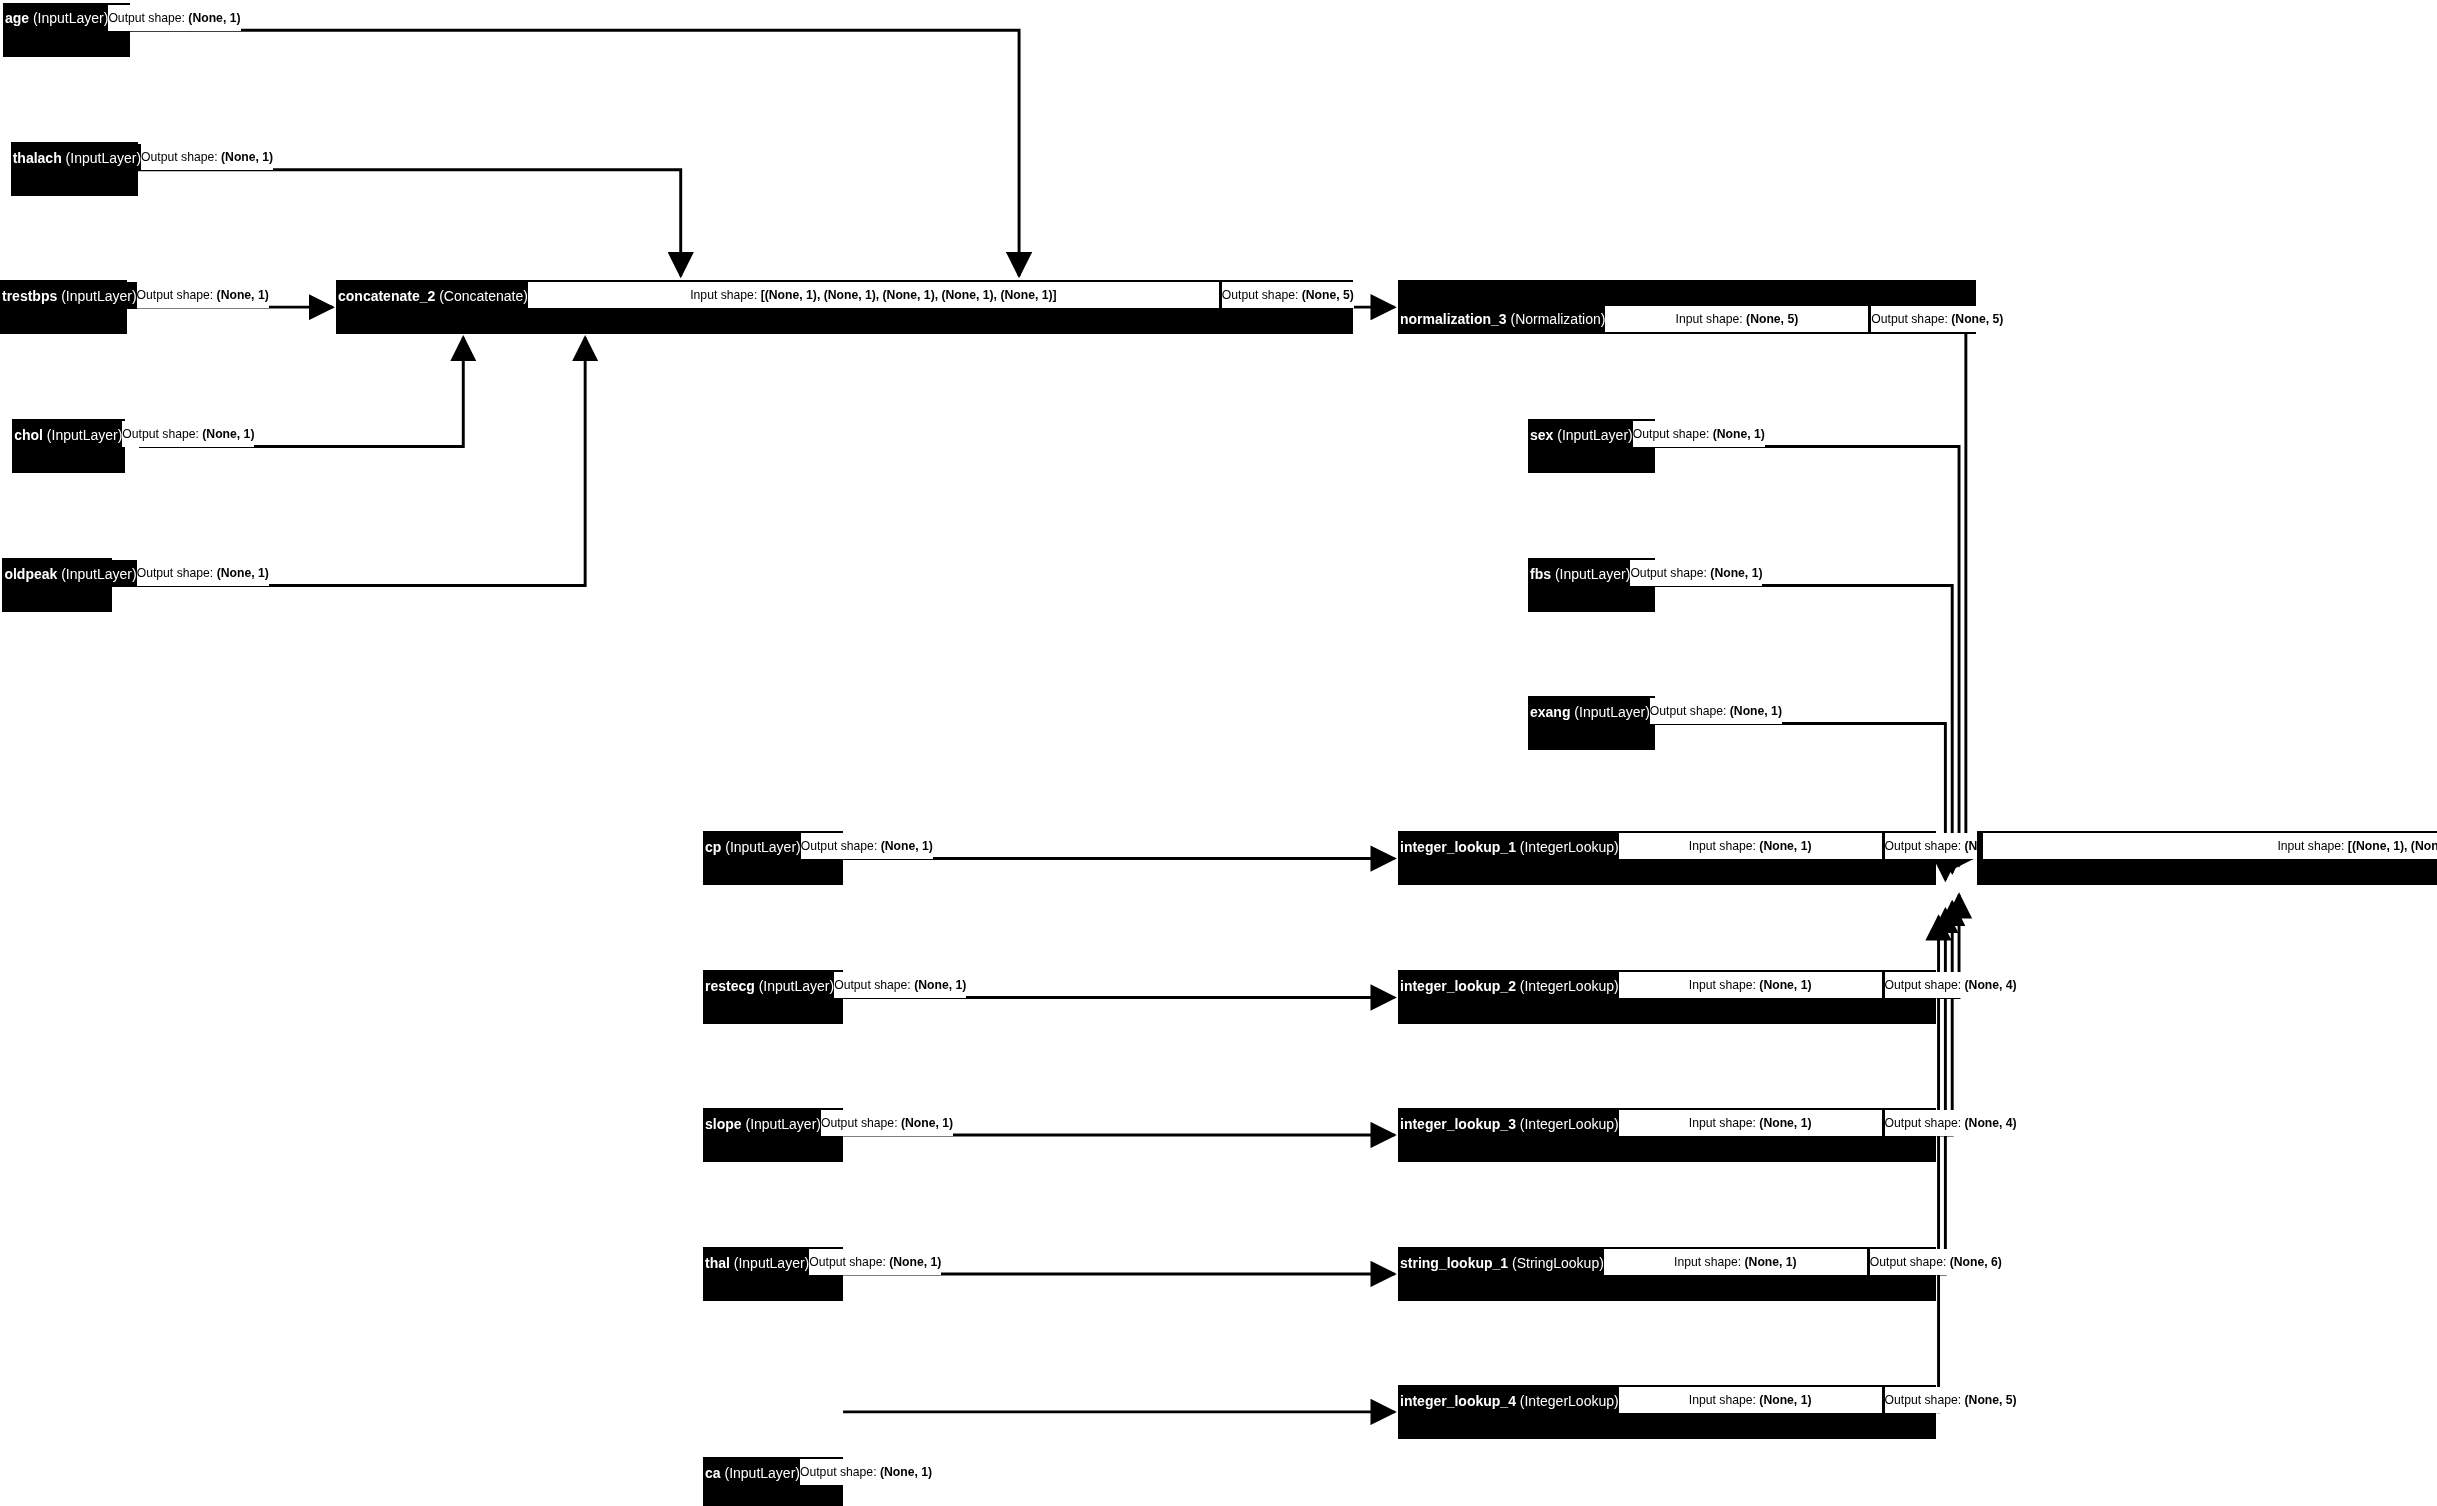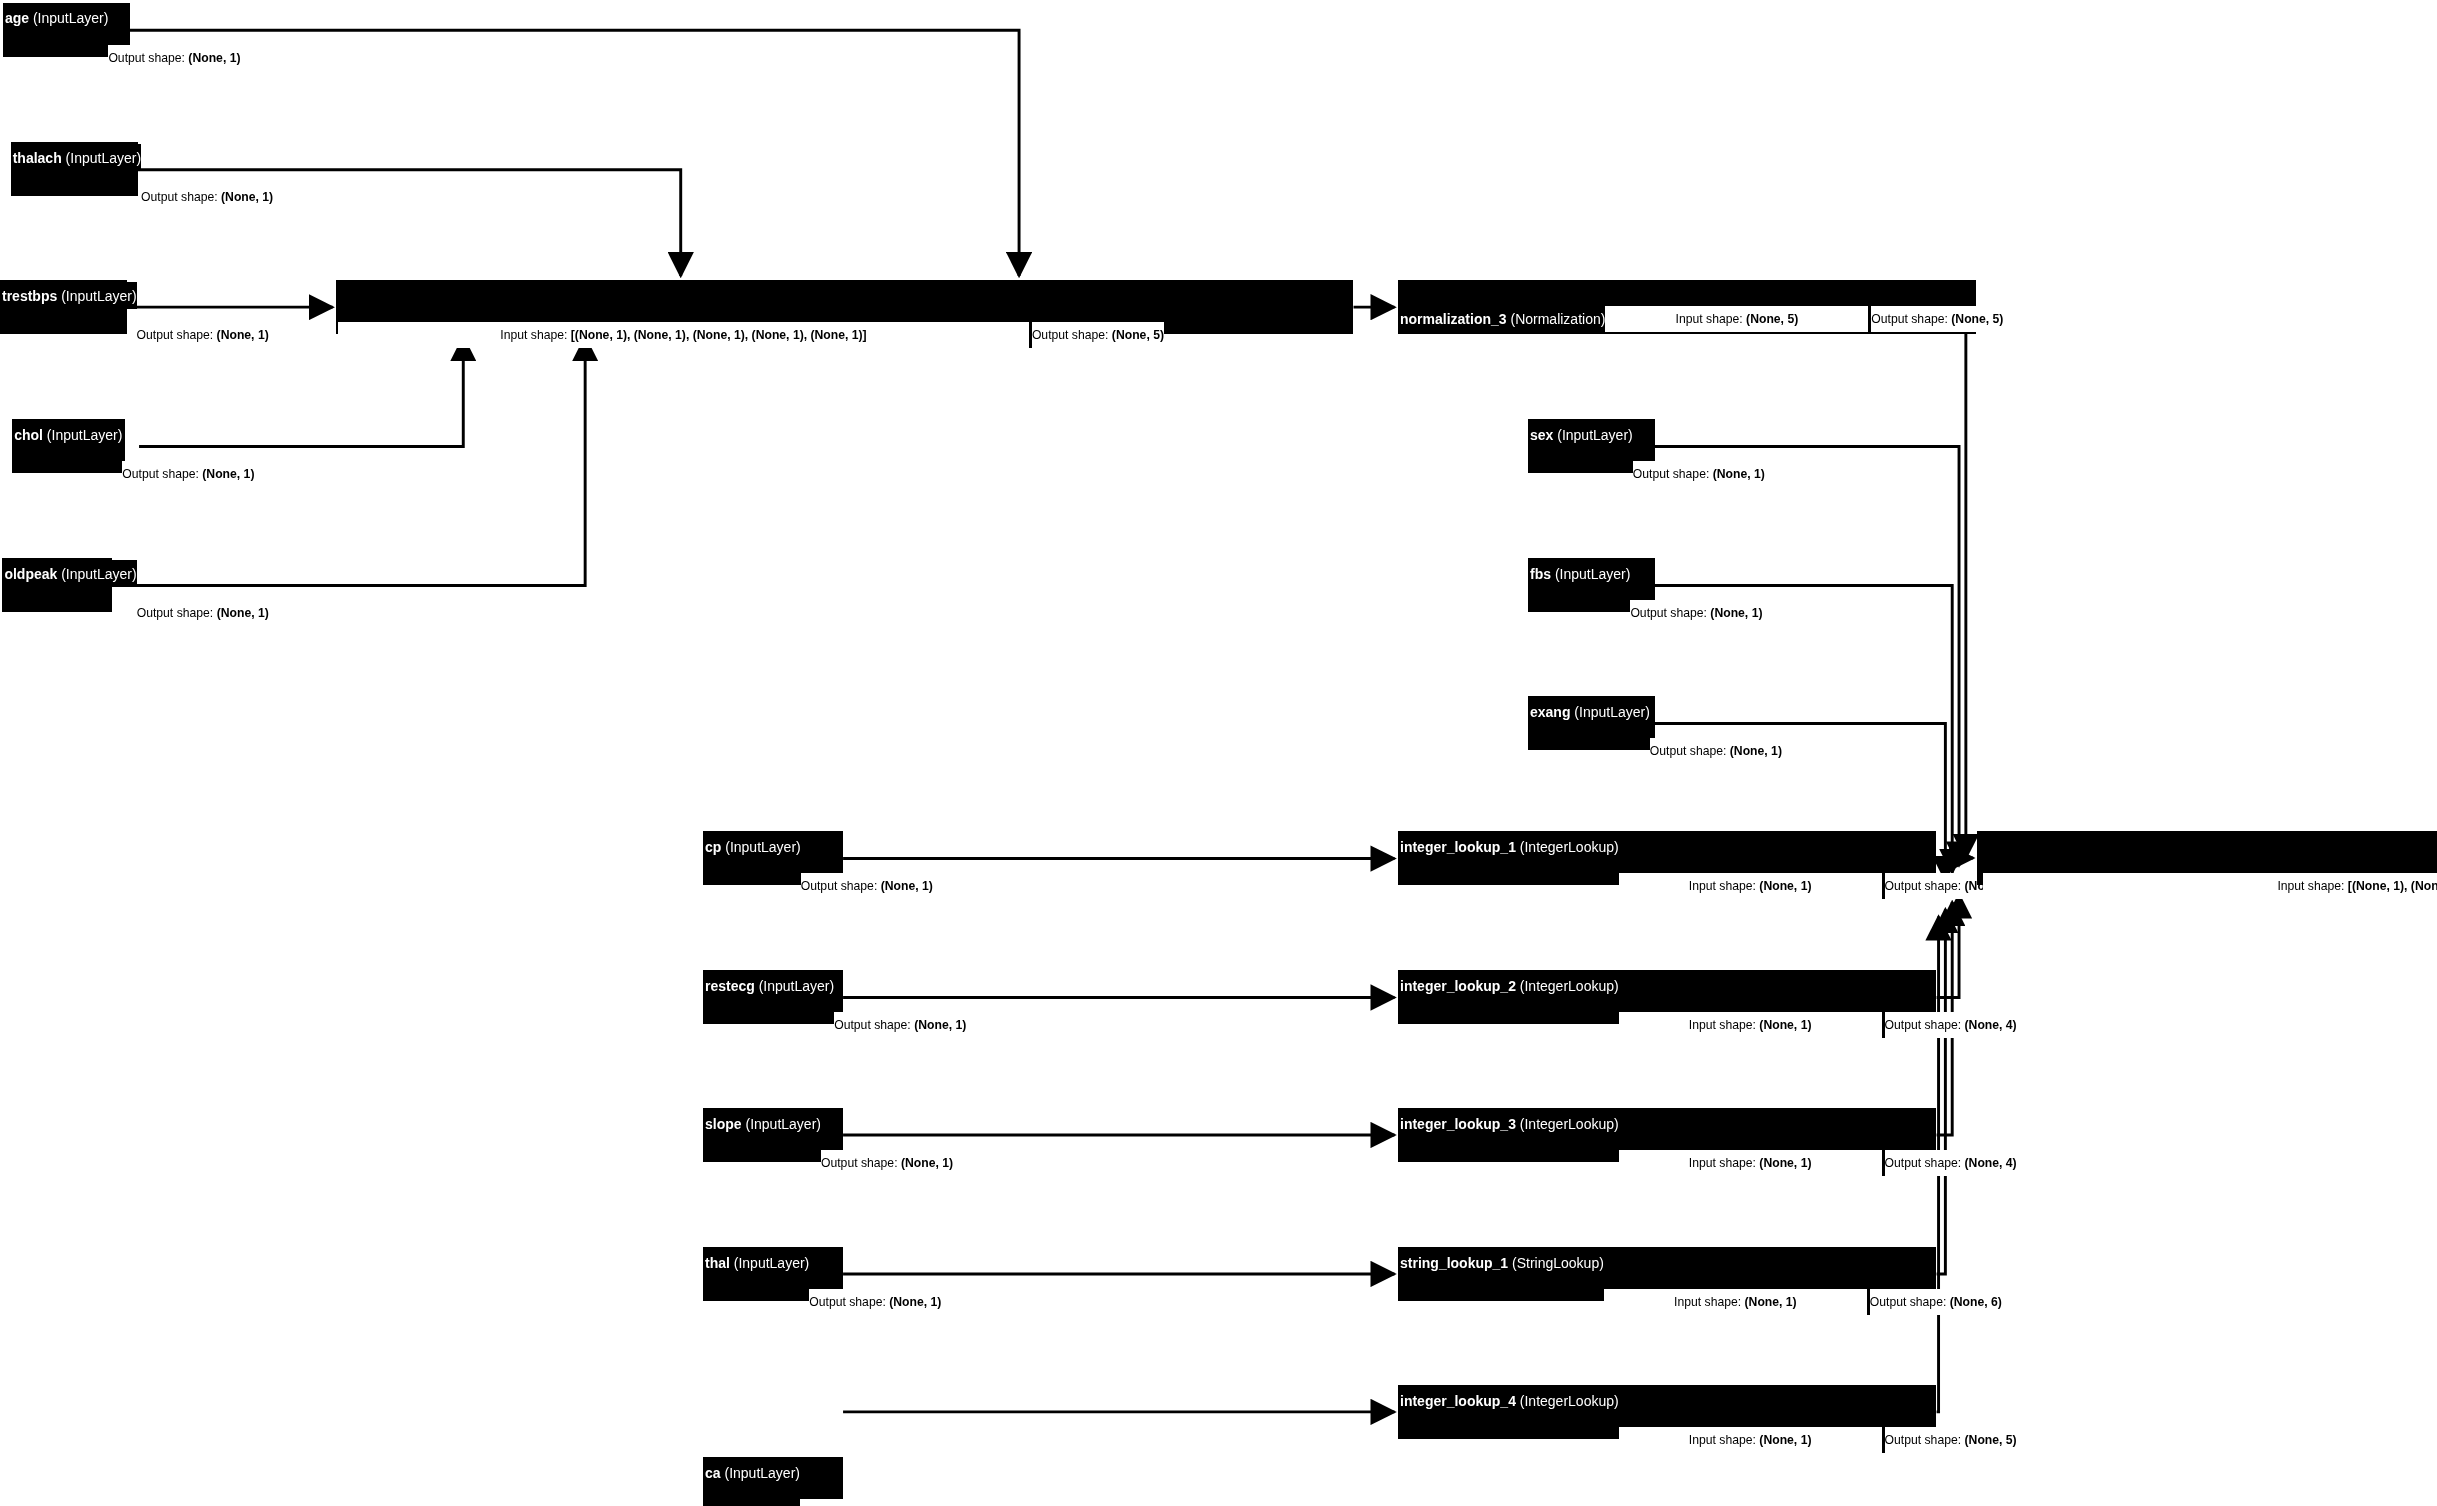--- a/index.html
+++ b/index.html
@@ -46,21 +46,20 @@
   }
   .node-title .ty {
     font-weight: normal;
   }
   .node-body {
     flex: 0 0 auto;
     display: flex;
     flex-direction: row;
     background: #000000;
     gap: 2.9px;
-    margin-top: 40px;
   }
   .cell {
     background: #ffffff;
     color: #000000;
     display: flex;
     align-items: center;
     justify-content: center;
     white-space: nowrap;
     overflow: hidden;
     box-sizing: border-box;
@@ -278,20 +277,23 @@
       <span class="nm">ca</span>&nbsp;<span class="ty">(InputLayer)</span>
     </div>
     <div class="node-body">
       <div class="cell grow">
         <span class="lbl">Output shape:</span>&nbsp;<span class="val">(None, 1)</span>
       </div>
     </div>
   </div>
 
   <div class="node n-proc" style="left:336px; top:280px; width:1017px; height:54px;">
+    <div class="node-title">
+      <span class="nm">concatenate_2</span>&nbsp;<span class="ty">(Concatenate)</span>
+    </div>
     <div class="node-body">
       <div class="cell" style="width:691px;">
         <span class="lbl">Input shape:</span>&nbsp;<span class="val">[(None, 1), (None, 1), (None, 1), (None, 1), (None, 1)]</span>
       </div>
       <div class="cell grow">
         <span class="lbl">Output shape:</span>&nbsp;<span class="val">(None, 5)</span>
       </div>
     </div>
   </div>
 

